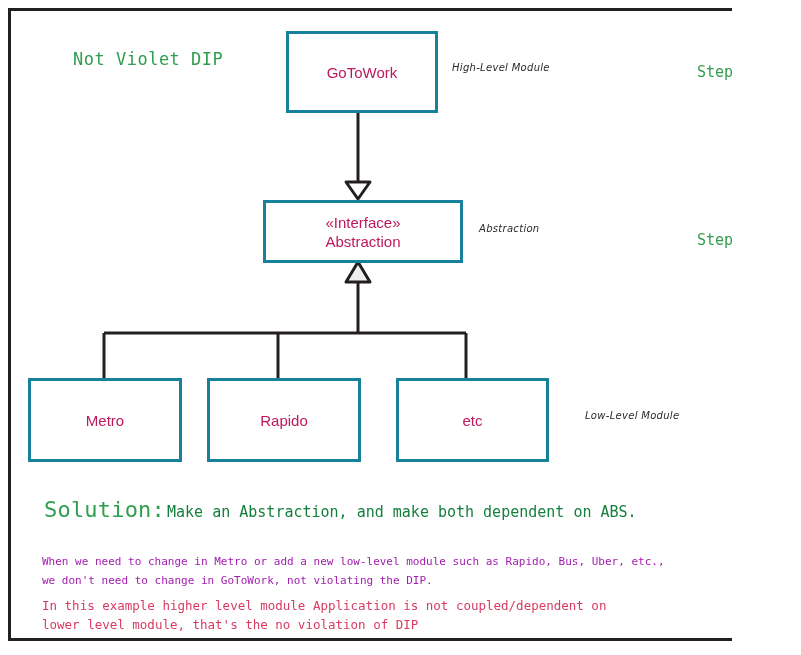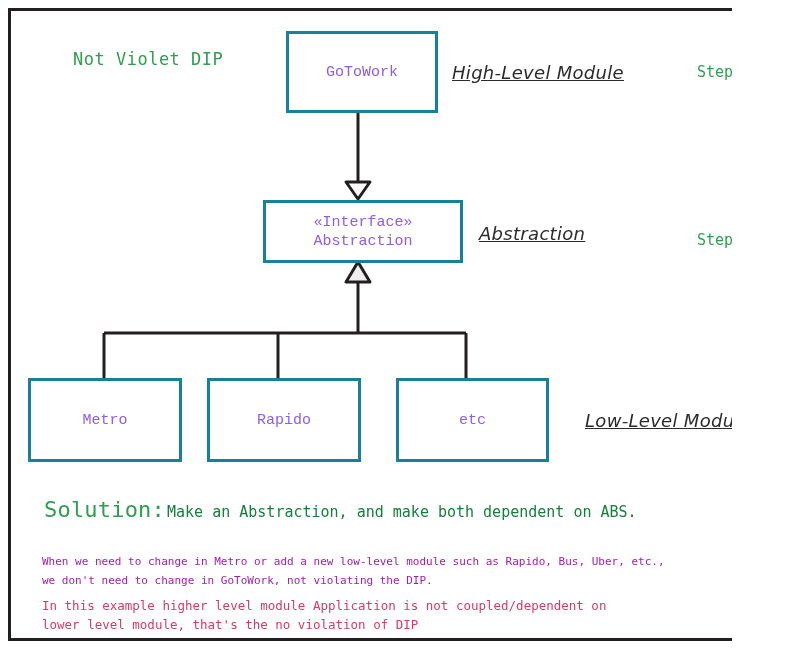--- a/index.html
+++ b/index.html
@@ -32,24 +32,24 @@
     position: absolute;
     box-sizing: border-box;
     border: 3px solid #17809a;
     background: #ffffff;
     display: flex;
     align-items: center;
     justify-content: center;
     text-align: center;
   }
   .uml-box .box-text {
-    font-family: Liberation Mono, monospace;
+    font-family: Liberation Sans, sans-serif;
     font-size: 15px;
     line-height: 19px;
-    color: #8b5cf6;
+    color: #be185d;
     letter-spacing: 0px;
     white-space: pre-line;
   }
   #box-gotowork { left: 286px; top: 31px;  width: 152px; height: 82px; }
   #box-itransport { left: 263px; top: 200px; width: 200px; height: 63px; }
   #box-metro  { left: 28px;  top: 378px; width: 154px; height: 84px; }
   #box-rapido { left: 207px; top: 378px; width: 154px; height: 84px; }
   #box-etc    { left: 396px; top: 378px; width: 153px; height: 84px; }
 
   
@@ -60,25 +60,24 @@
     width: 801px;
     height: 655px;
     pointer-events: none;
   }
 
   
   .hand-label {
     position: absolute;
     font-family: "DejaVu Sans", sans-serif;
     font-style: italic;
-    font-size: 18px;
+    font-size: 10px;
     color: #2b2b2b;
     white-space: nowrap;
     letter-spacing: 0.3px;
-    text-decoration: underline;
   }
   .step-label {
     position: absolute;
     font-family: "DejaVu Sans Mono", monospace;
     font-size: 15px;
     color: #2f9e4f;
     white-space: nowrap;
   }
   #label-highlevel { left: 452px; top: 62px; }
   #label-abstraction { left: 479px; top: 223px; }

